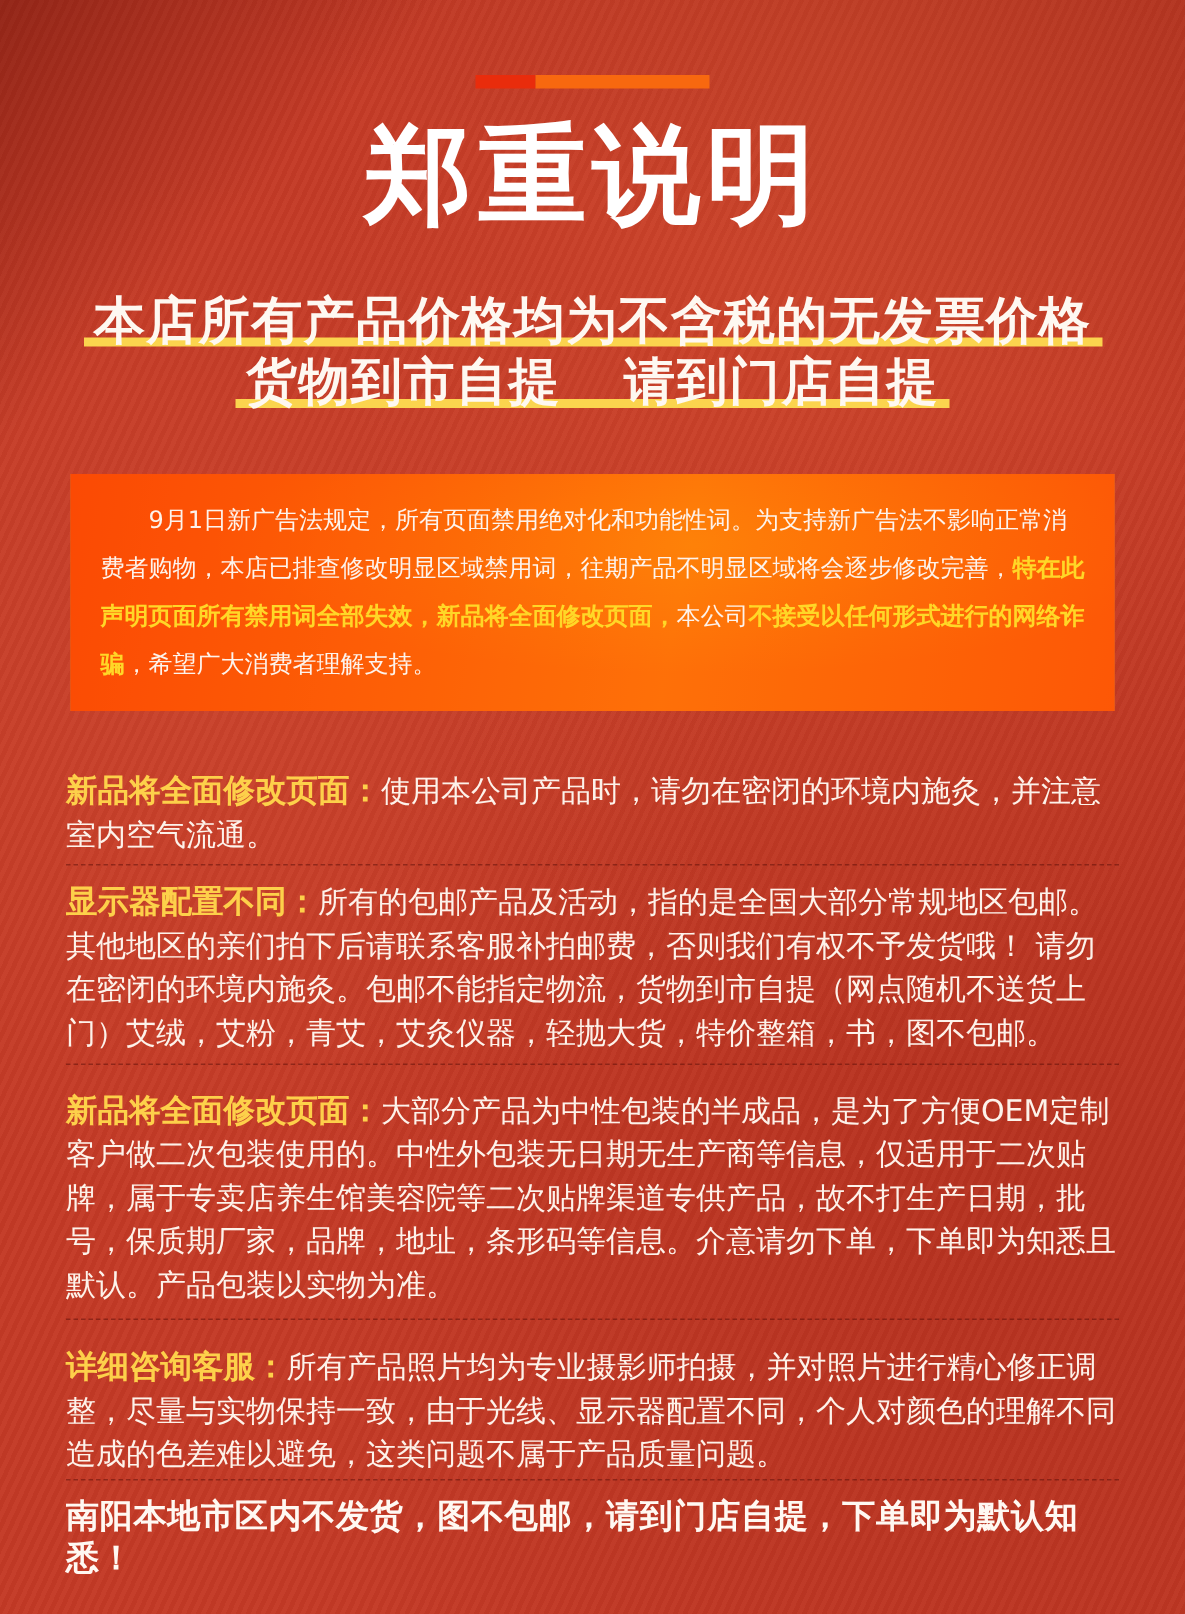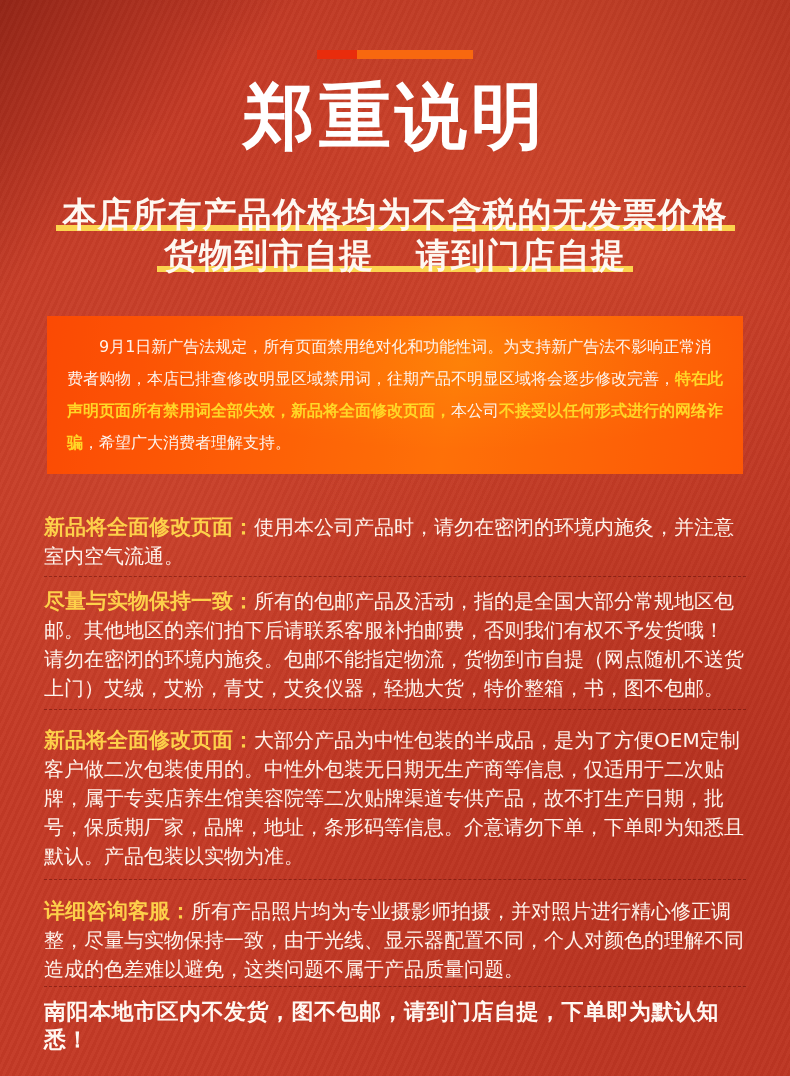--- a/index.html
+++ b/index.html
@@ -90,21 +90,21 @@
   <div class="law-box">
     <span class="w">9月1日新广告法规定，所有页面禁用绝对化和功能性词。为支持新广告法不影响正常消费者购物，本店已排查修改明显区域禁用词，往期产品不明显区域将会逐步修改完善，</span><span class="y">特在此声明页面所有禁用词全部失效，新品将全面修改页面，</span><span class="w">本公司</span><span class="y">不接受以任何形式进行的网络诈骗</span><span class="w">，希望广大消费者理解支持。</span>
   </div>
 
   <div class="sections">
 
     <p class="sec"><span class="label">新品将全面修改页面：</span><span>使用本公司产品时，请勿在密闭的环境内施灸，并注意室内空气流通。</span></p>
 
     <div class="divider d1"></div>
 
-    <p class="sec"><span class="label">尽量与实物保持一致：</span><span>所有的包邮产品及活动，指的是全国大部分常规地区包邮。其他地区的亲们拍下后请联系客服补拍邮费，否则我们有权不予发货哦！ 请勿在密闭的环境内施灸。包邮不能指定物流，货物到市自提（网点随机不送货上门）艾绒，艾粉，青艾，艾灸仪器，轻抛大货，特价整箱，书，图不包邮。</span></p>
+    <p class="sec"><span class="label">显示器配置不同：</span><span>所有的包邮产品及活动，指的是全国大部分常规地区包邮。其他地区的亲们拍下后请联系客服补拍邮费，否则我们有权不予发货哦！ 请勿在密闭的环境内施灸。包邮不能指定物流，货物到市自提（网点随机不送货上门）艾绒，艾粉，青艾，艾灸仪器，轻抛大货，特价整箱，书，图不包邮。</span></p>
 
     <div class="divider d2"></div>
 
     <p class="sec"><span class="label">新品将全面修改页面：</span><span>大部分产品为中性包装的半成品，是为了方便OEM定制客户做二次包装使用的。中性外包装无日期无生产商等信息，仅适用于二次贴牌，属于专卖店养生馆美容院等二次贴牌渠道专供产品，故不打生产日期，批号，保质期厂家，品牌，地址，条形码等信息。介意请勿下单，下单即为知悉且默认。产品包装以实物为准。</span></p>
 
     <div class="divider d3"></div>
 
     <p class="sec"><span class="label">详细咨询客服：</span><span>所有产品照片均为专业摄影师拍摄，并对照片进行精心修正调整，尽量与实物保持一致，由于光线、显示器配置不同，个人对颜色的理解不同造成的色差难以避免，这类问题不属于产品质量问题。</span></p>
 
     <div class="divider d4"></div>

